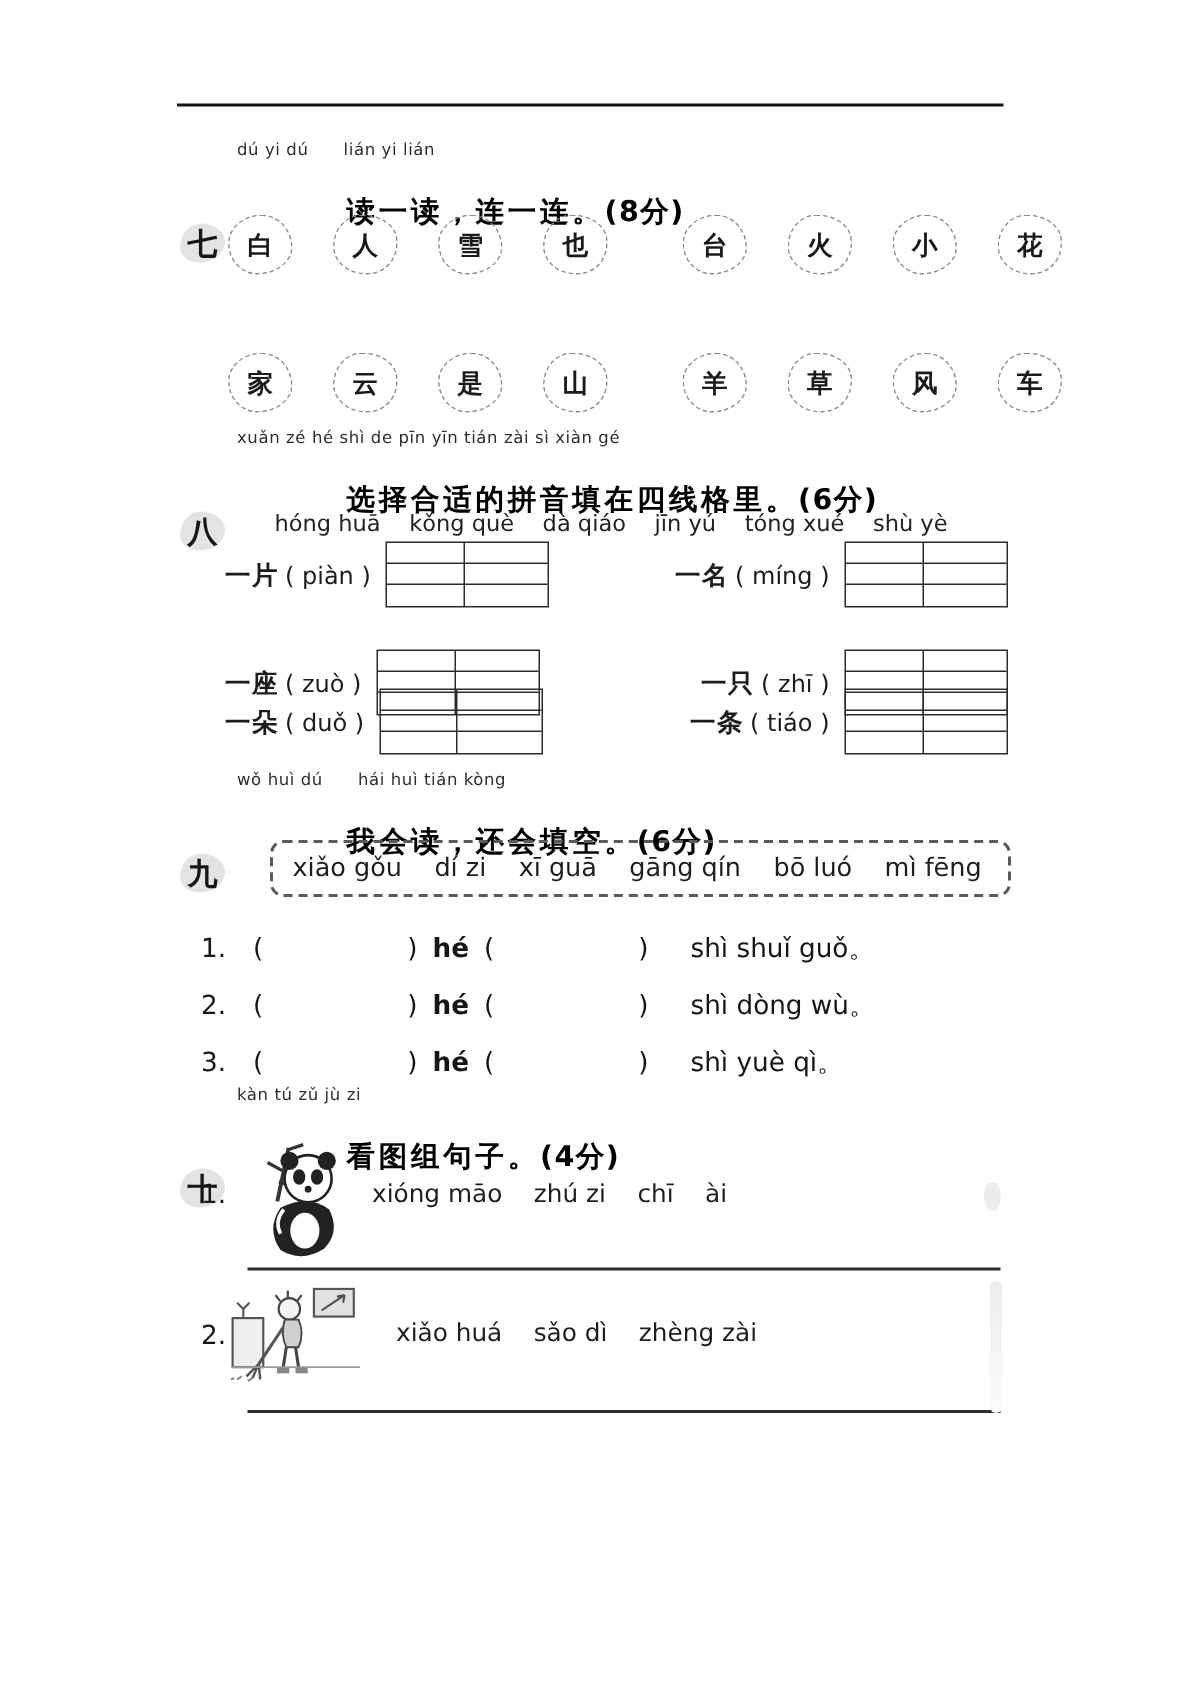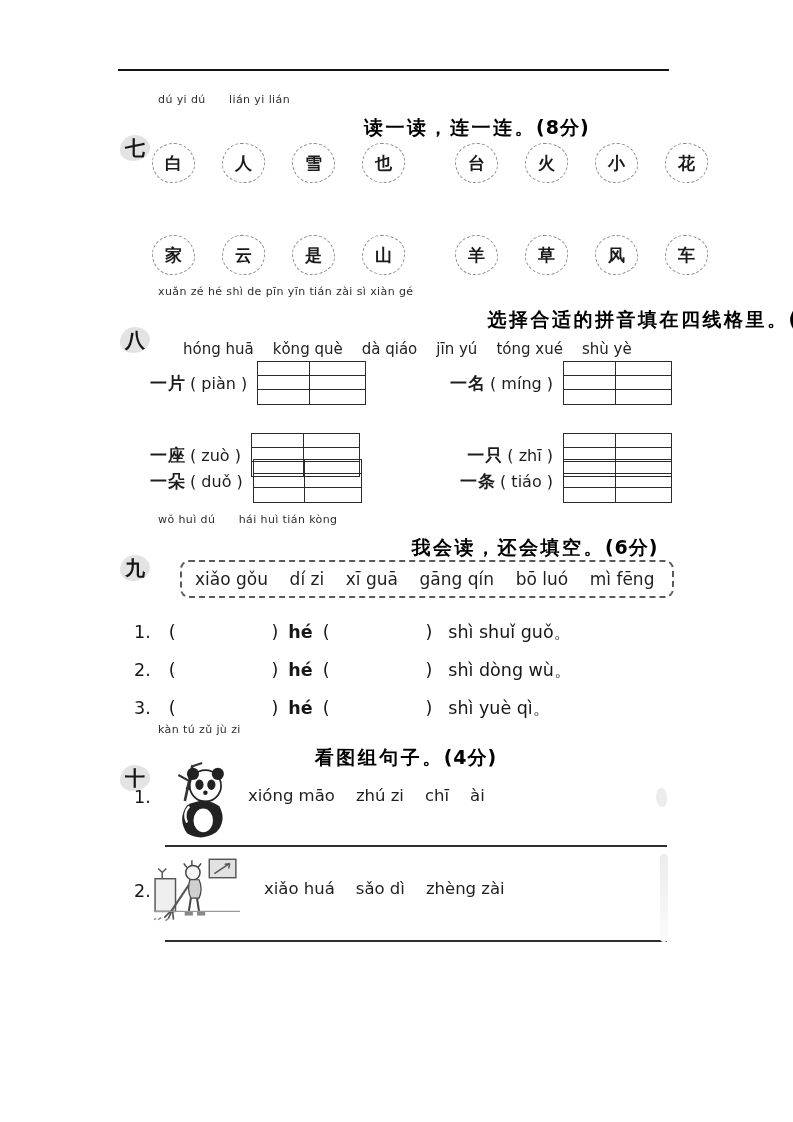--- a/index.html
+++ b/index.html
@@ -5,21 +5,21 @@
   html,body{margin:0;padding:0;background:#fff;}
   .page{position:relative;width:793px;height:1122px;background:#fff;overflow:hidden;
         font-family:"DejaVu Sans","Liberation Sans",sans-serif;color:#1c1c1c;}
   .top-rule{position:absolute;left:118px;top:69px;width:551px;height:2px;background:#141414;}
 
   
   .sec-head{position:absolute;display:flex;align-items:flex-end;gap:8px;}
   .badge{width:30px;height:26px;background:#e3e3e3;border-radius:48% 52% 58% 42%/60% 48% 52% 40%;
          display:flex;align-items:center;justify-content:center;
          font-size:20px;font-weight:bold;color:#161616;flex:0 0 auto;margin-bottom:1px;}
-  .head-col{display:flex;flex-direction:row;gap:1px;}
+  .head-col{display:flex;flex-direction:column;gap:1px;}
   .pinyin-sm{font-size:11px;line-height:13px;color:#2d2d2d;white-space:pre;letter-spacing:.4px;}
   .title-line{font-size:19px;line-height:23px;font-weight:bold;letter-spacing:2.5px;color:#000000;white-space:pre;}
   .score{letter-spacing:1px;}
 
   
   .bubble-row{position:absolute;left:152px;display:flex;}
   .bubble{width:41px;height:38px;border:1.6px dashed #8b8b8b;
           display:flex;align-items:center;justify-content:center;
           font-size:17px;font-weight:bold;color:#1a1a1a;margin-right:27px;
           border-radius:52% 48% 55% 45%/48% 55% 45% 52%;}
@@ -40,21 +40,21 @@
        linear-gradient(#2b2b2b,#2b2b2b) left 48% top 0/1.4px 100% no-repeat;}
 
   
   .word-box{position:absolute;left:180px;top:560px;width:464px;border:2px dashed #5a5a5a;
             border-radius:9px;padding:7px 13px;font-size:17px;color:#1e1e1e;white-space:pre;}
   .fill-line{position:absolute;left:134px;display:flex;align-items:baseline;font-size:17.5px;color:#161616;}
   .fill-num{margin-right:14px;}
   .paren{margin:0 4px;}
   .blank{display:inline-block;width:88px;}
   .he{margin:0 6px;font-weight:bold;}
-  .tail{margin-left:12px;white-space:pre;text-align:right;}
+  .tail{margin-left:24px;white-space:pre;text-align:right;}
 
   
   .pic-num{position:absolute;font-size:17.5px;color:#161616;}
   .pic-words{position:absolute;font-size:16.5px;color:#1e1e1e;white-space:pre;}
   .ans-line{position:absolute;left:165px;width:502px;height:0;border-bottom:2px solid #2e2e2e;}
   .pic{position:absolute;}
 
   .curl-shadow{position:absolute;left:660px;top:854px;width:8px;height:88px;
                background:linear-gradient(180deg,#ececec,#fbfbfb);border-radius:4px;}
   .curl-blob{position:absolute;left:656px;top:788px;width:11px;height:19px;background:#ececec;

